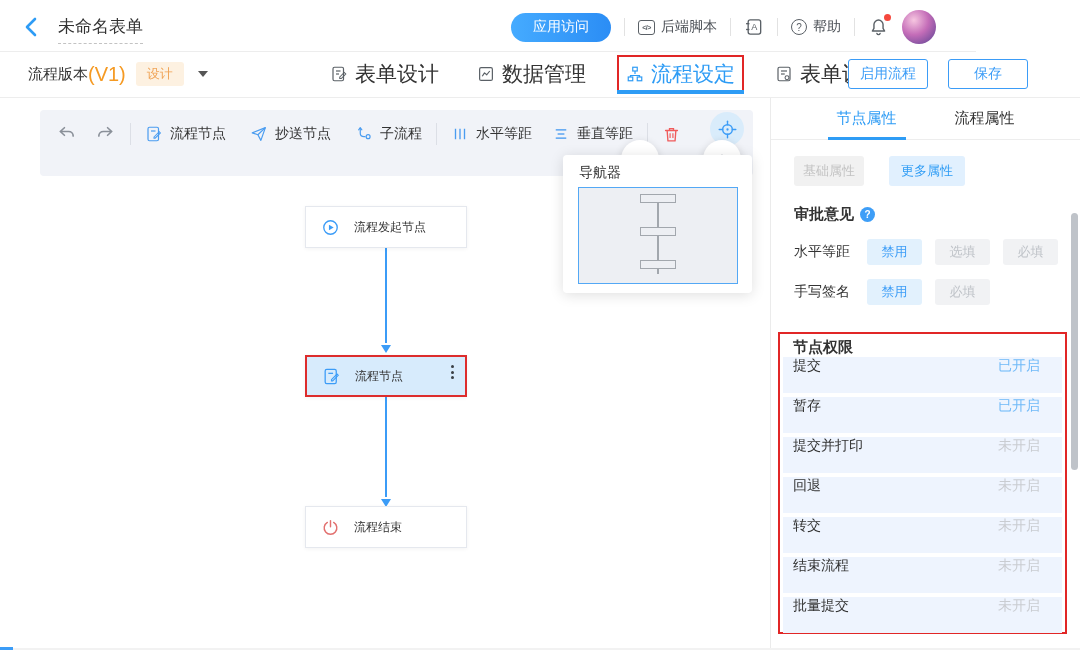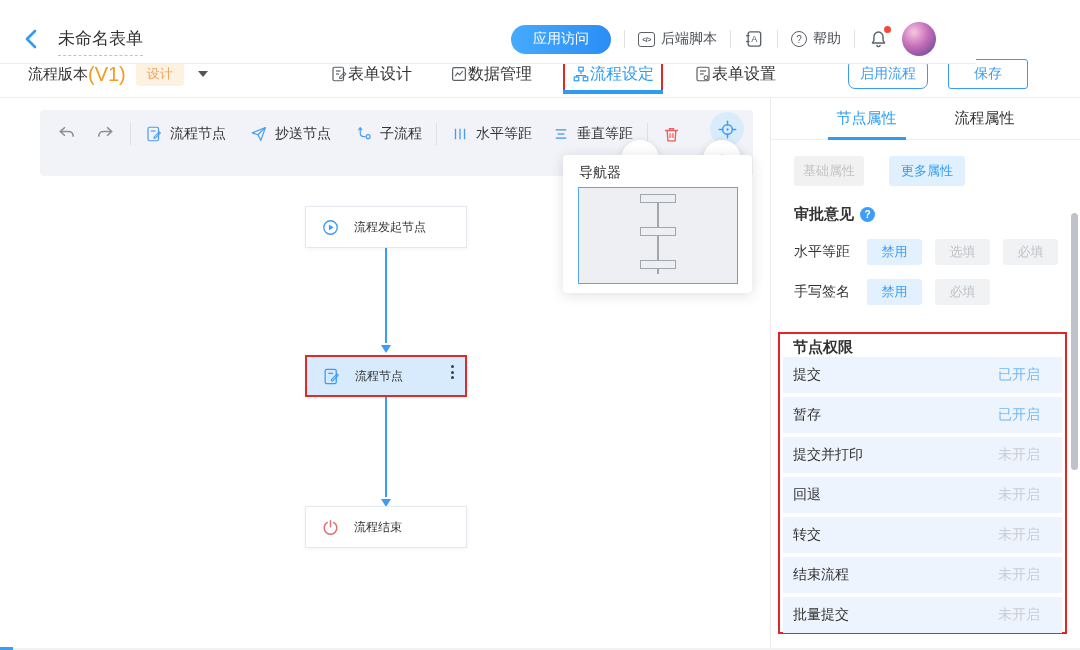--- a/index.html
+++ b/index.html
@@ -1,21 +1,21 @@
 <!DOCTYPE html>
 <html><head>
 <meta charset="utf-8">
 <style>
   * { margin:0; padding:0; box-sizing:border-box; }
   html,body { width:1080px; height:650px; overflow:hidden; background:#fff;
     font-family:"Liberation Sans","DejaVu Sans",sans-serif; color:#333; }
   svg { display:block; }
 
   
-  .topbar { position:absolute; left:0; top:14px; width:976px; height:50px; background:#fff;
+  .topbar { position:absolute; left:0; top:2px; width:976px; height:50px; background:#fff;
     border-bottom:1px solid #ededed; z-index:20; }
   .back { position:absolute; left:22px; top:14px; color:#2e9cf5; cursor:pointer; }
   .doc-title { position:absolute; left:58px; top:13px; font-size:17px; color:#333;
     border-bottom:1px dashed #c3c3c3; padding-bottom:5px; }
   .top-right { position:absolute; right:40px; top:0; height:50px; display:flex; align-items:center; gap:13px; }
   .pill { height:29px; padding:0 22px; border-radius:15px; border:none; color:#fff; font-size:14px;
     background:linear-gradient(90deg,#45abff,#2b8df5); display:flex; align-items:center; cursor:pointer; }
   .tdiv { width:1px; height:18px; background:#e2e2e2; }
   .top-item { display:flex; align-items:center; gap:6px; font-size:14px; color:#4a4f55; cursor:pointer; }
   .icon-box { width:17px; height:15px; border:1.4px solid #5a6066; border-radius:3px; font-size:7px;
@@ -31,21 +31,21 @@
   .versionbar { position:absolute; left:0; top:50px; width:1080px; height:48px; background:#fff;
     border-bottom:1px solid #ededed; z-index:19; }
   .ver-left { position:absolute; left:28px; top:0; height:48px; display:flex; align-items:center; }
   .ver-label { font-size:15px; color:#333; }
   .ver-num { font-size:20px; color:#f59a23; }
   .mode-tag { margin-left:10px; background:#fdf1e1; color:#f0a457; font-size:13px; border-radius:3px;
     padding:3px 11px; cursor:pointer; }
   .caret { margin-left:14px; width:0; height:0; border-left:5px solid transparent; border-right:5px solid transparent;
     border-top:6px solid #555; cursor:pointer; }
   .mid-tabs { position:absolute; left:330px; top:0; height:48px; display:flex; align-items:center; gap:38px; }
-  .mtab { display:flex; align-items:center; gap:0; font-size:16px; color:#333; cursor:pointer; height:48px; }
+  .mtab { display:flex; align-items:center; gap:7px; font-size:21px; color:#333; cursor:pointer; height:48px; }
   .mtab.active { color:#2e9cf5; position:relative; border:2px solid #e12626; height:39px; padding:0 7px; margin:0 -7px; }
   .mtab-underline { position:absolute; left:-2px; right:-2px; bottom:-2px; height:4px; background:#2e9cf5; }
   .ver-btn { position:absolute; top:9px; width:80px; height:30px; border:1px solid #3b9cf7; border-radius:3px;
     background:#fff; color:#3b9cf7; font-size:14px; display:flex; align-items:center; justify-content:center; cursor:pointer; }
 
   
   .canvas { position:absolute; left:0; top:98px; width:770px; height:552px; background:#fff; overflow:hidden; }
   .toolpanel { position:absolute; left:40px; top:12px; width:713px; height:66px; background:#f1f3f8; border-radius:4px; z-index:1; }
   .toolrow { position:absolute; left:16px; top:9px; height:30px; display:flex; align-items:center; }
   .tool-ic { color:#8a9099; cursor:pointer; }
@@ -96,21 +96,21 @@
     display:flex; align-items:center; justify-content:center; cursor:pointer; }
   .opt-row { position:absolute; left:23px; height:26px; display:flex; align-items:center; }
   .opt-label { font-size:14px; color:#333; width:73px; }
   .opt-btn { height:26px; min-width:55px; padding:0 13px; margin-right:13px; border-radius:3px; font-size:13px;
     background:#f1f2f4; color:#bfc3c8; display:flex; align-items:center; justify-content:center; cursor:pointer; }
   .opt-btn.sel { background:#e2f1fd; color:#3e9ef7; }
 
   .perm-box { position:absolute; left:7px; top:234px; width:289px; height:302px; border:2px solid #e12626; }
   .perm-title { position:absolute; left:13px; top:4px; font-size:15px; font-weight:bold; color:#333; }
   .perm-rows { position:absolute; left:3px; top:23px; width:279px; display:flex; flex-direction:column; gap:4px; }
-  .perm-row { height:36px; background:#eef4fe; display:flex; align-items:center; justify-content:space-between;
+  .perm-row { height:36px; background:#eef4fe; display:flex; align-items:flex-start; justify-content:space-between;
     padding:0 22px 0 10px; font-size:14px; cursor:pointer; }
   .perm-label { color:#333; }
   .status-on { color:#6fb9f8; }
   .status-off { color:#c9ccd1; }
   .rscrollbar { position:absolute; left:300px; top:115px; width:7px; height:257px; background:#bfc3c9; border-radius:4px; }
 
   .bottom-strip { position:absolute; left:0; bottom:0; width:1080px; height:2px; background:#f2f2f2; }
   .bottom-blue { position:absolute; left:0; bottom:0; width:13px; height:3px; background:#3b9cf7; }
 </style>
 </head>
@@ -195,21 +195,21 @@
       <svg width="18" height="18" viewBox="0 0 24 24">
         <rect x="4" y="3" width="16" height="18" rx="2" fill="none" stroke="#5a6066" stroke-width="1.6"></rect>
         <line x1="8" y1="8" x2="16" y2="8" stroke="#5a6066" stroke-width="1.6"></line>
         <line x1="8" y1="12" x2="13" y2="12" stroke="#5a6066" stroke-width="1.6"></line>
         <circle cx="16" cy="17" r="2.6" fill="none" stroke="#5a6066" stroke-width="1.4"></circle>
       </svg>
       <span>表单设置</span>
     </div>
   </div>
 
-  <button class="ver-btn" style="right:152px;border-radius:7px;">启用流程</button>
+  <button class="ver-btn" style="right:152px;">启用流程</button>
   <button class="ver-btn" style="right:52px;">保存</button>
 </div>
 
 <div class="canvas">
 
   <div class="toolpanel">
     <div class="toolrow">
       <span class="tool-ic">
         <svg width="21" height="20" viewBox="0 0 24 24">
             <path d="M9.5 4.5L4.5 9l5 4.5M4.5 9h10c3.2 0 5.5 2.2 5.5 5.3" fill="none" stroke="#8a9099" stroke-width="2" stroke-linecap="round" stroke-linejoin="round"></path>

